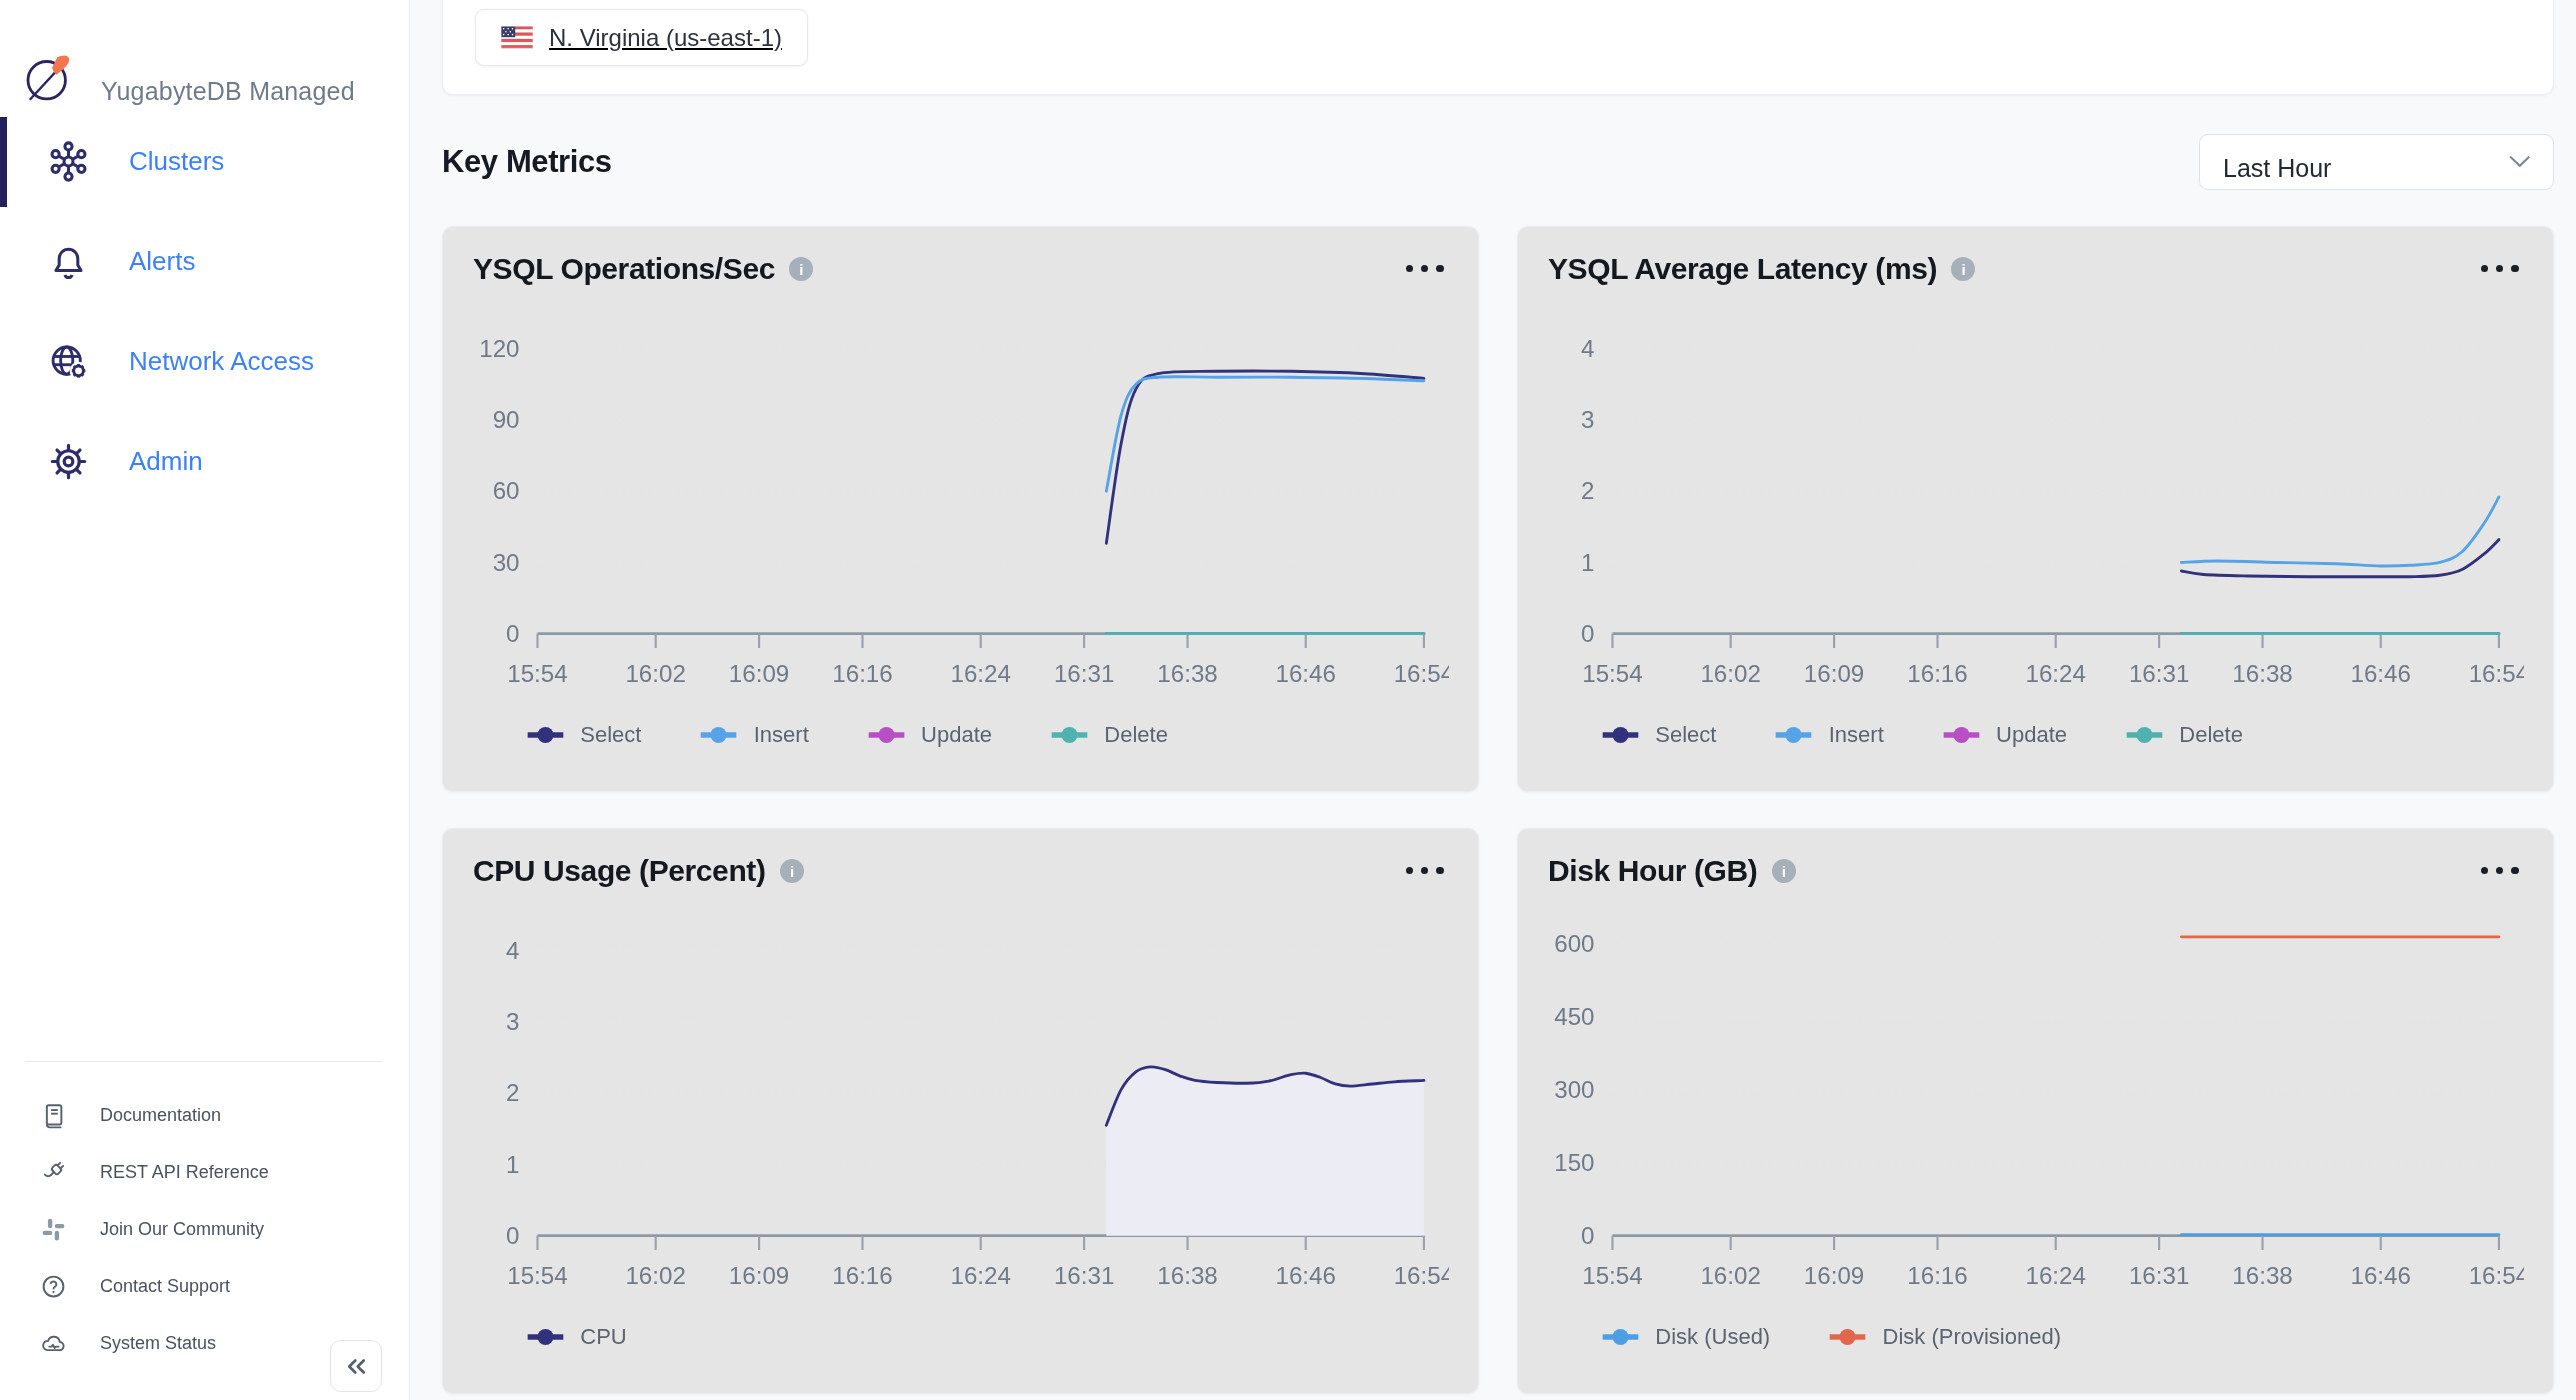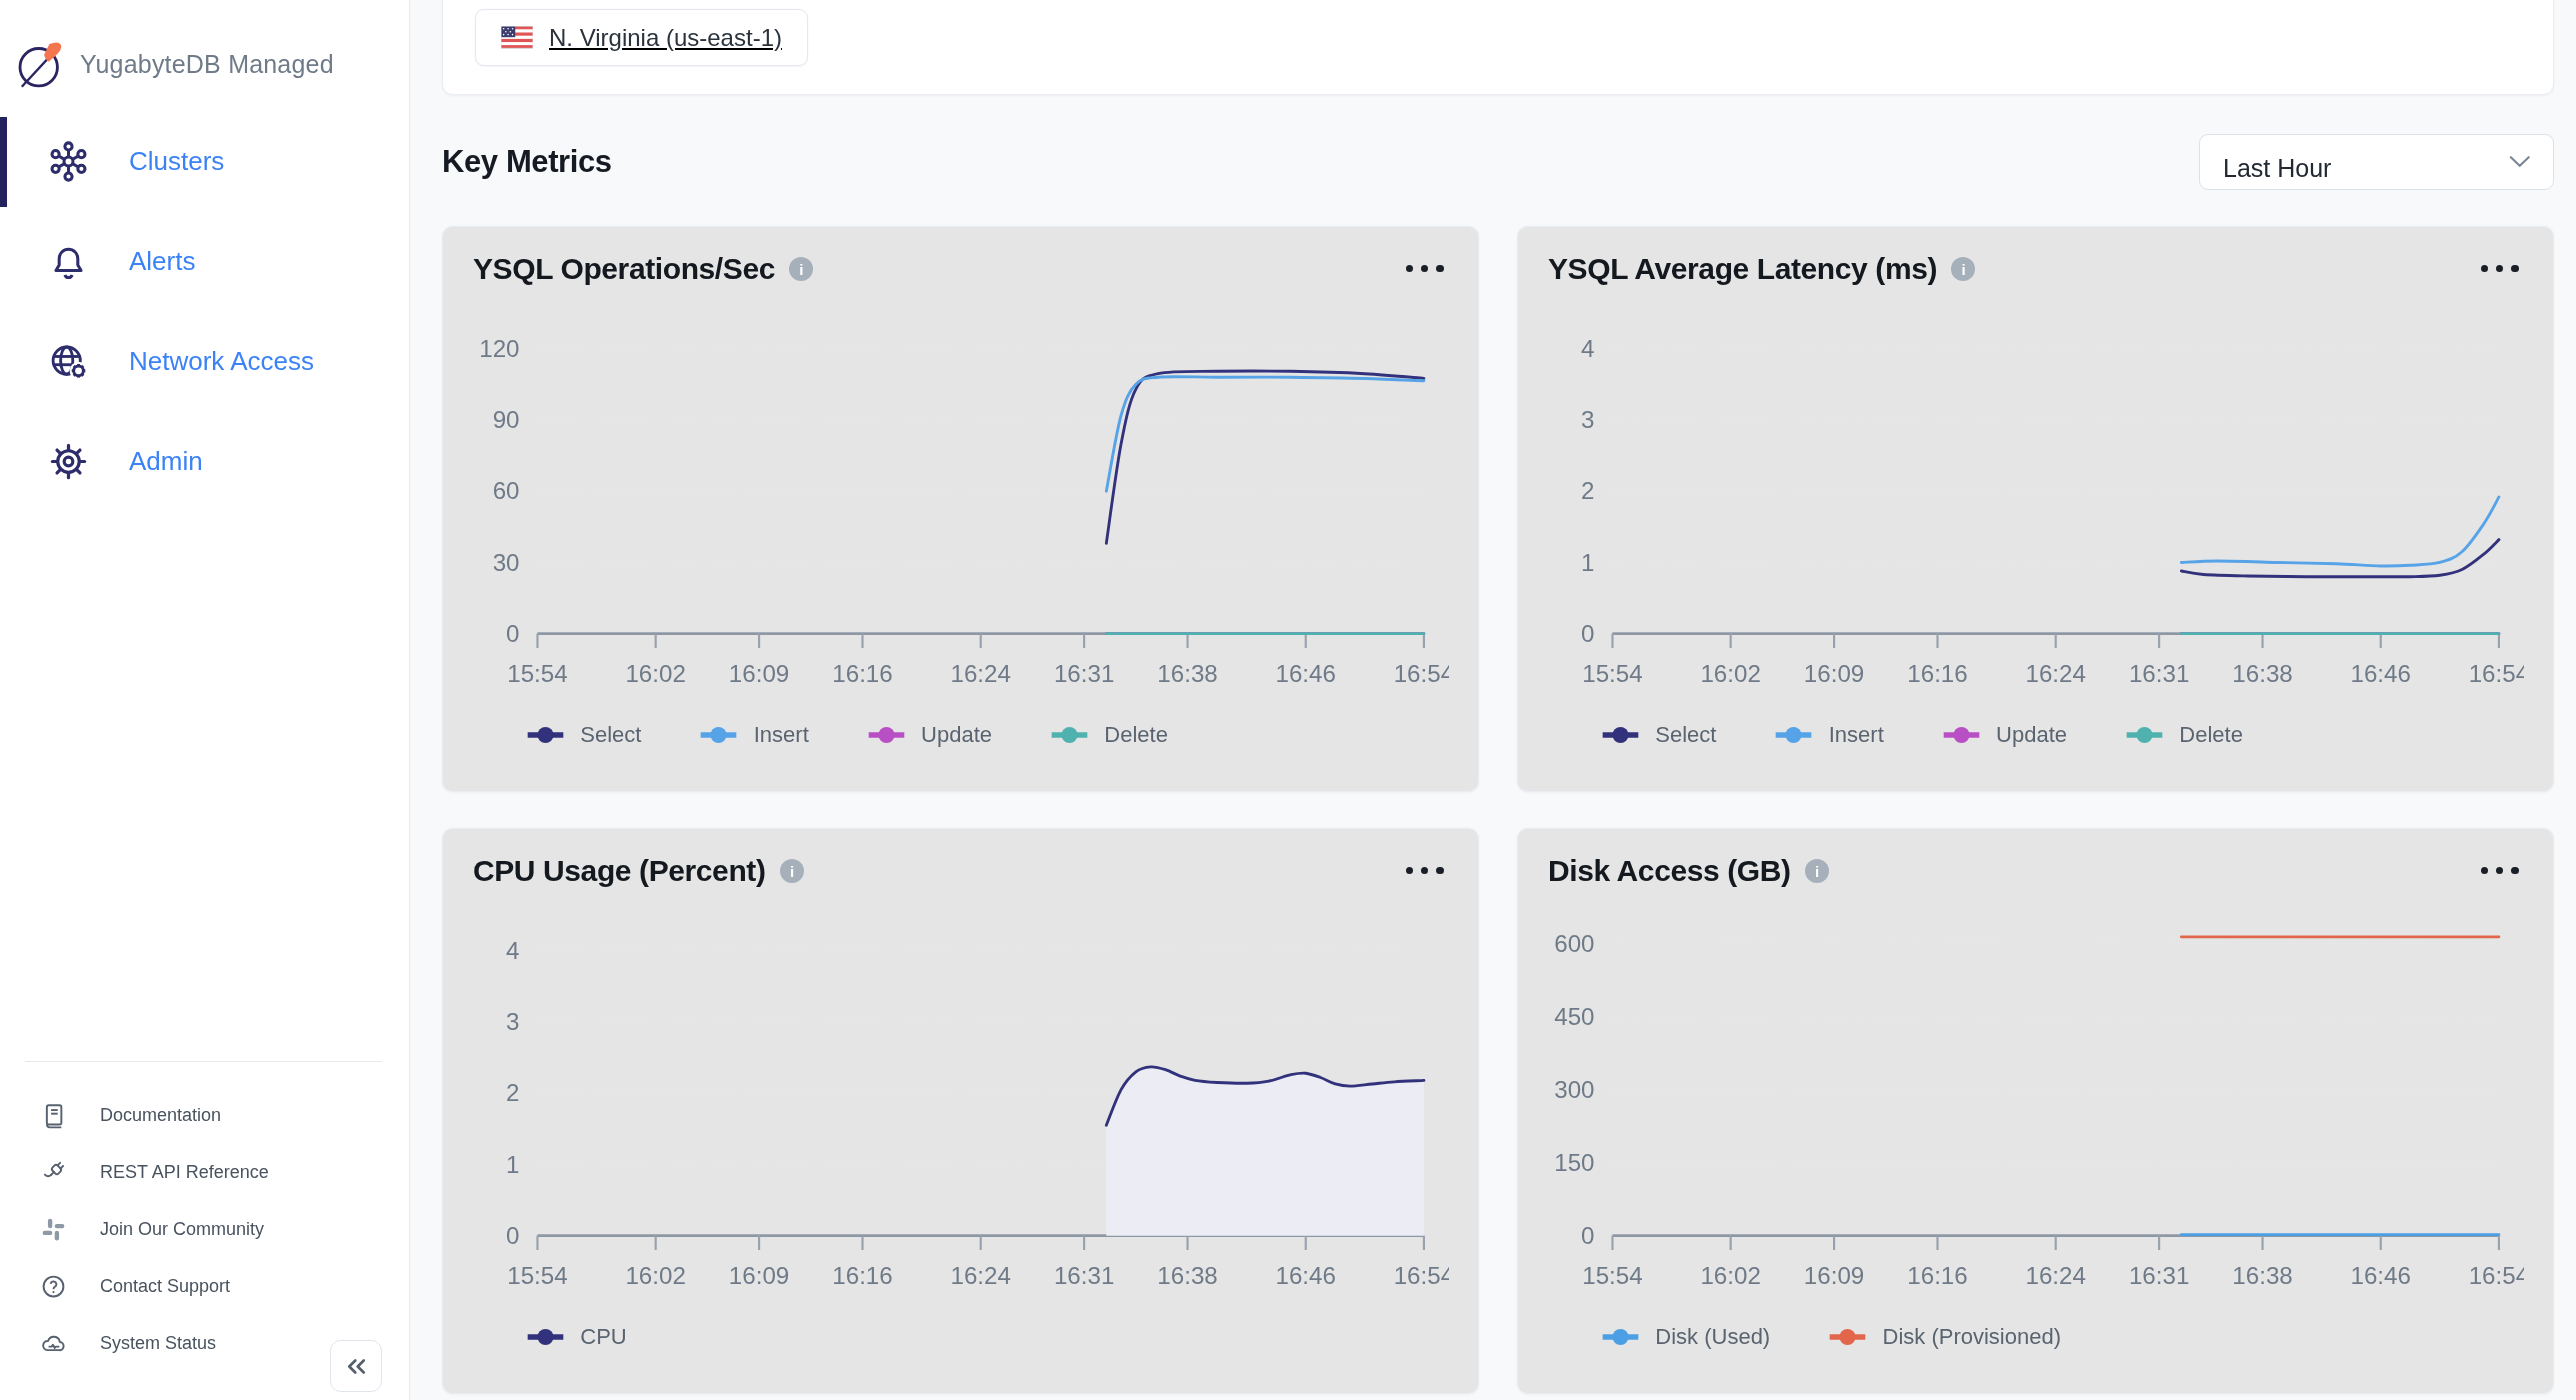--- a/index.html
+++ b/index.html
@@ -1,21 +1,21 @@
 <!DOCTYPE html>
 <html style="font-size:14.3px"><head>
 <meta charset="utf-8">
 <style>
   * { margin:0; padding:0; box-sizing:border-box; }
   html,body { width:2576px; height:1401px; overflow:hidden; }
   body { font-family:"Liberation Sans","DejaVu Sans",sans-serif; background:#F7F9FB; display:flex; }
 
   
   .sidebar { width:410px; min-width:410px; background:#FFFFFF; border-right:0.9px solid #E8ECF1; position:relative; height:100%; }
-  .logo-row { display:flex; align-items:center; gap:11px; padding:23px 0 0 12px; height:106px; cursor:pointer; }
+  .logo-row { display:flex; align-items:flex-end; gap:24px; padding:23px 0 0 20px; height:106px; cursor:pointer; }
   .logo-text { font-size:25px; color:#6F7B89; letter-spacing:0.2px; }
   .nav { margin-top:5.4px; }
   .nav-item { position:relative; height:100px; display:flex; align-items:center; gap:39px; padding-left:47px; cursor:pointer; }
   .nav-item.active::before { content:""; position:absolute; left:0; top:5.4px; width:7.2px; height:90px; background:#23225C; }
   .nav-label { font-size:26px; color:#3b82f6; font-weight:500; }
   .nav-icon { width:43px; height:43px; color:#2E2D6B; flex:0 0 auto; }
   .side-footer { position:absolute; left:0; right:0; bottom:29px; }
   .side-divider { border-top:0.9px solid #E5E9EE; margin:0 27px 25px 25px; }
   .foot-item { height:57px; display:flex; align-items:center; gap:32px; padding-left:39px; cursor:pointer; }
   .foot-label { font-size:18px; color:#49535F; }
@@ -434,21 +434,21 @@
               <circle cx="23" cy="10" r="9" fill="#32317C"></circle>
             </svg>
             <span class="lg-label">CPU</span>
           </span>
         </div>
     </section>
 
     <section class="card">
       <div class="card-head">
         <h3 class="card-title">
-          <span>Disk Access (GB)</span>
+          <span>Disk Hour (GB)</span>
           <span class="info">i</span>
         </h3>
         <button class="kebab">
             <span class="dot"></span>
             <span class="dot"></span>
             <span class="dot"></span>
           </button>
       </div>
       <div class="chart"><svg width="976" height="423" viewBox="0 0 1090 472">
             <text x="52" y="387.0" text-anchor="end" font-size="27" fill="#6F7A88">0</text>

